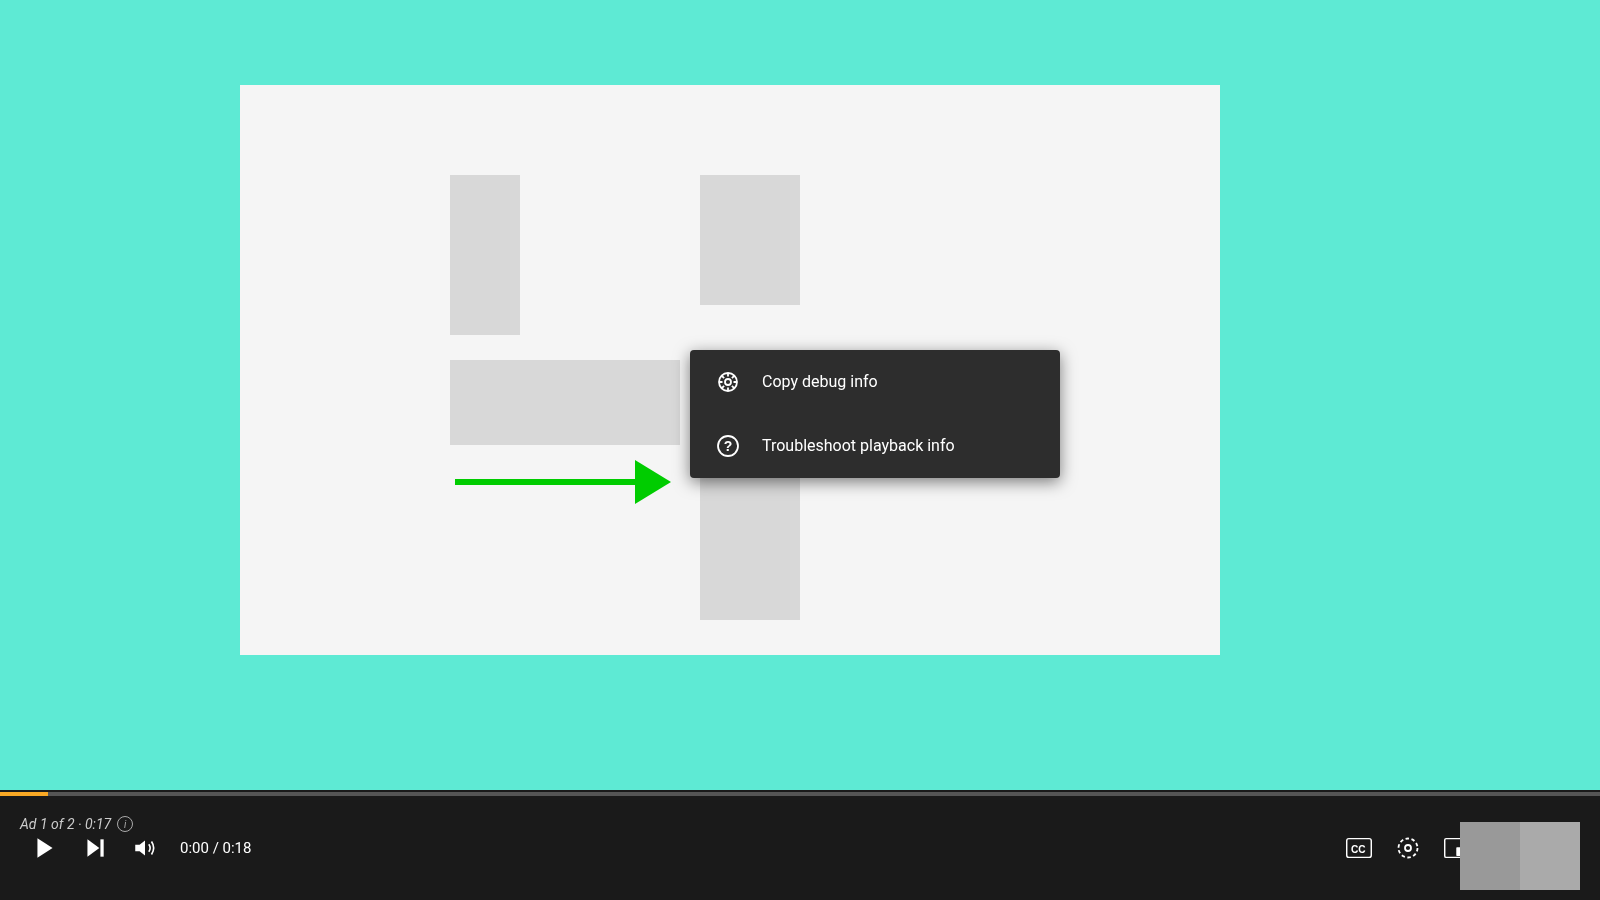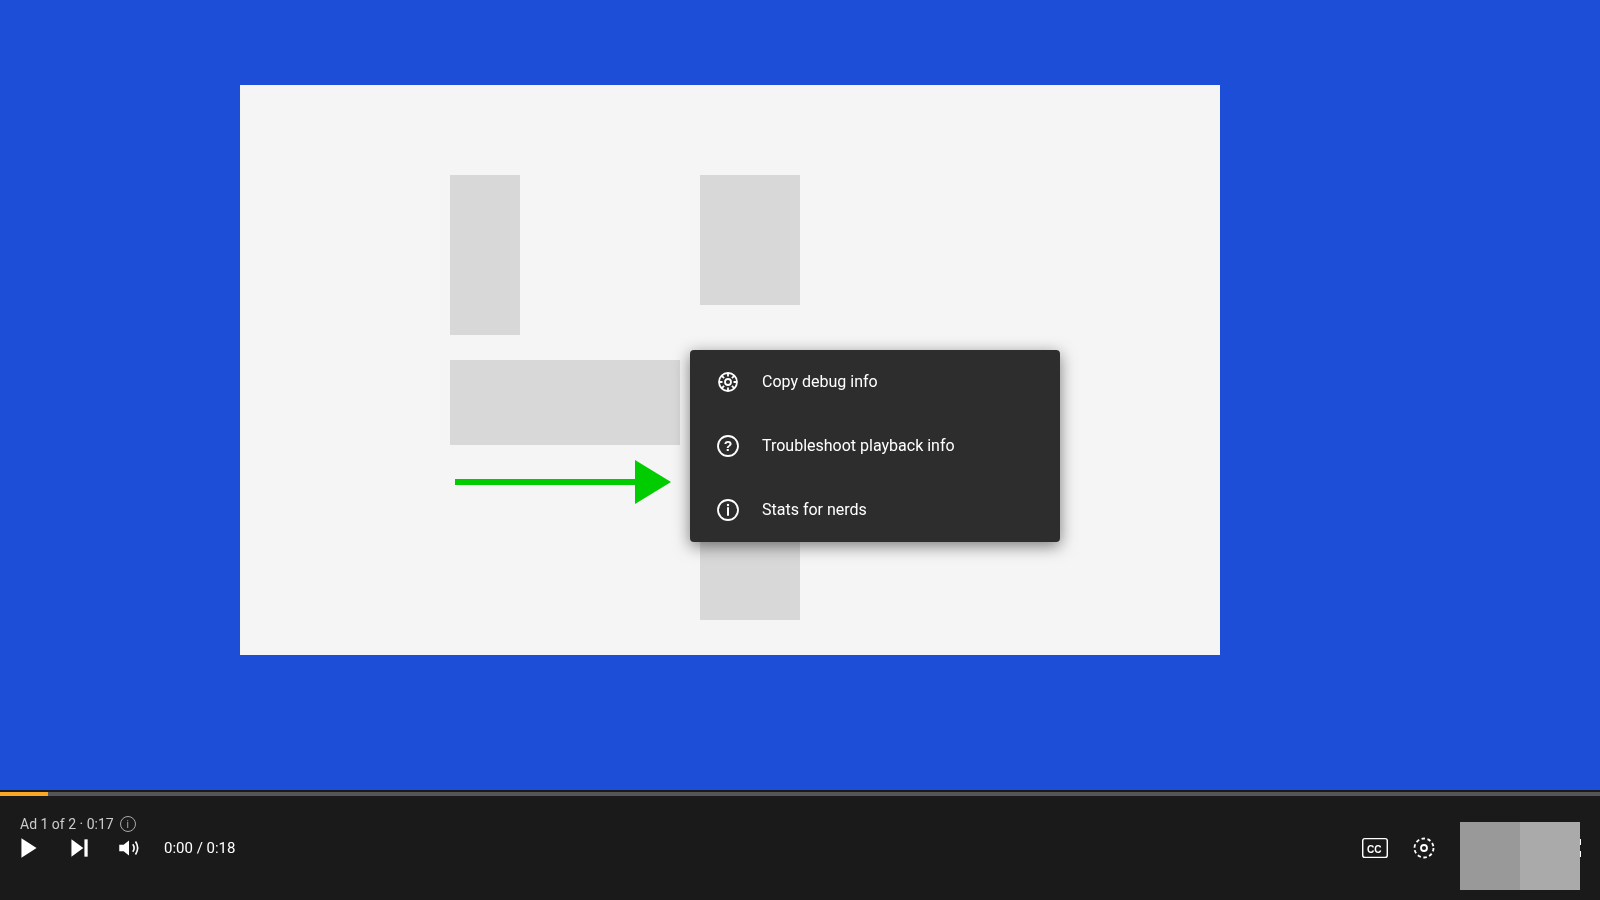--- a/index.html
+++ b/index.html
@@ -21,21 +21,21 @@
       height: 900px;
       background: #b0b0b0;
       position: relative;
       display: flex;
       flex-direction: column;
     }
 
     .video-area {
       flex: 1;
       position: relative;
-      background: #1d4ed8;
+      background: #5eead4;
       display: flex;
       align-items: center;
       justify-content: center;
       overflow: hidden;
     }
 
     
     .thumbnail-frame {
       position: absolute;
       top: 85px;
@@ -131,21 +131,21 @@
       height: 100%;
       background: #f9a825;
       width: 3%;
     }
 
     
     .controls-row {
       flex: 1;
       display: flex;
       align-items: center;
-      padding: 0 4px;
+      padding: 0 20px;
       gap: 0;
     }
 
     .ctrl-btn {
       background: none;
       border: none;
       color: #fff;
       cursor: pointer;
       padding: 8px 12px;
       display: flex;
@@ -164,20 +164,21 @@
 
     .ad-badge {
       position: absolute;
       bottom: 68px;
       left: 20px;
       color: #ccc;
       font-size: 14px;
       display: flex;
       align-items: center;
       gap: 6px;
+      font-style: italic;
     }
 
     .ad-info-icon {
       width: 16px;
       height: 16px;
       border: 1.5px solid #aaa;
       border-radius: 50%;
       display: inline-flex;
       align-items: center;
       justify-content: center;
@@ -253,30 +254,20 @@
       <div class="context-menu-item">
         <span class="menu-icon">
           <svg width="24" height="24" viewBox="0 0 24 24" fill="none">
             <circle cx="12" cy="12" r="10" stroke="white" stroke-width="1.8" fill="none"></circle>
             <text x="12" y="17" text-anchor="middle" font-size="14" fill="white" font-family="Arial" font-weight="bold">?</text>
           </svg>
         </span>
         <span>Troubleshoot playback info</span>
       </div>
 
-      <div class="context-menu-item">
-        <span class="menu-icon">
-          <svg width="24" height="24" viewBox="0 0 24 24" fill="none">
-            <circle cx="12" cy="12" r="10" stroke="white" stroke-width="1.8" fill="none"></circle>
-            <line x1="12" y1="10" x2="12" y2="17" stroke="white" stroke-width="2" stroke-linecap="round"></line>
-            <circle cx="12" cy="7" r="1.2" fill="white"></circle>
-          </svg>
-        </span>
-        <span>Stats for nerds</span>
-      </div>
 
     </div>
 
   </div>
 
   <div class="controls-bar">
 
     <div class="ad-badge">
       <span>Ad 1 of 2 · 0:17</span>
       <span class="ad-info-icon">i</span>

